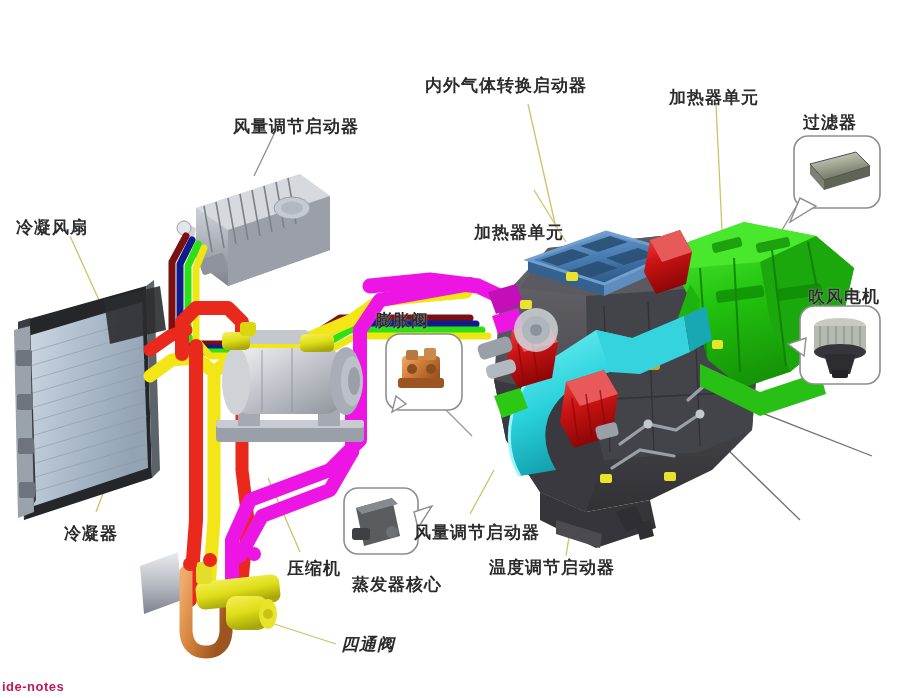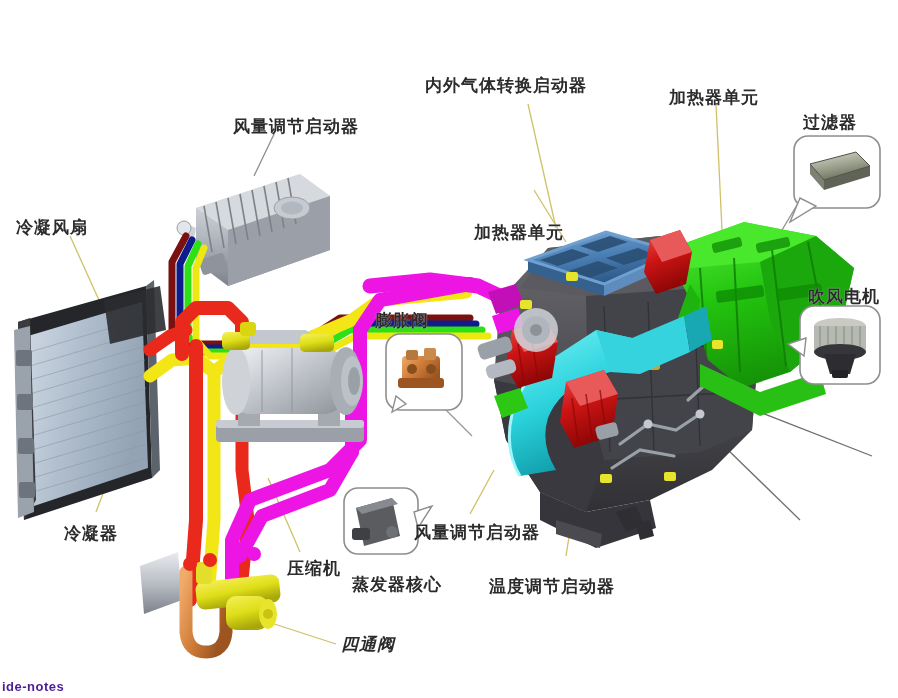--- a/index.html
+++ b/index.html
@@ -21,21 +21,21 @@
     font-weight:700;
     color:#2b2b2b;
     white-space:nowrap;
     letter-spacing:1px;
     text-shadow:0 0 1px rgba(255,255,255,.9);
   }
   .watermark{
     position:absolute;
     left:2px;bottom:4px;
     font-size:13px;
-    color:#4c1d95;
+    color:#be185d;
     letter-spacing:.5px;
     font-weight:700;
   }
 </style>
 </head>
 <body>
 
 <div id="stage">
 
   <svg id="artboard" viewBox="0 0 898 698" width="898" height="698" xmlns="http://www.w3.org/2000/svg">
@@ -406,17 +406,17 @@
   <div class="lbl" style="left:375px;top:309px;">膨胀阀</div>
   <div class="lbl" style="left:281px;top:557px;margin-left:6px;">压缩机</div>
   <div class="lbl" style="left:352px;top:573px;">蒸发器核心</div>
   <div class="lbl" style="left:341px;top:633px;font-style:italic;">四通阀</div>
   <div class="lbl" style="left:425px;top:74px;text-align:center;">内外气体转换启动器</div>
   <div class="lbl" style="left:474px;top:174px;margin-top:47px;">加热器单元</div>
   <div class="lbl" style="left:669px;top:86px;">加热器单元</div>
   <div class="lbl" style="left:803px;top:111px;">过滤器</div>
   <div class="lbl" style="left:808px;top:285px;font-family:Liberation Serif, serif;">吹风电机</div>
   <div class="lbl" style="left:414px;top:521px;">风量调节启动器</div>
-  <div class="lbl" style="left:489px;top:575px;">温度调节启动器</div>
+  <div class="lbl" style="left:489px;top:556px;">温度调节启动器</div>
 
   <div class="watermark">ide-notes</div>
 
 </div>
 
 </body></html>

